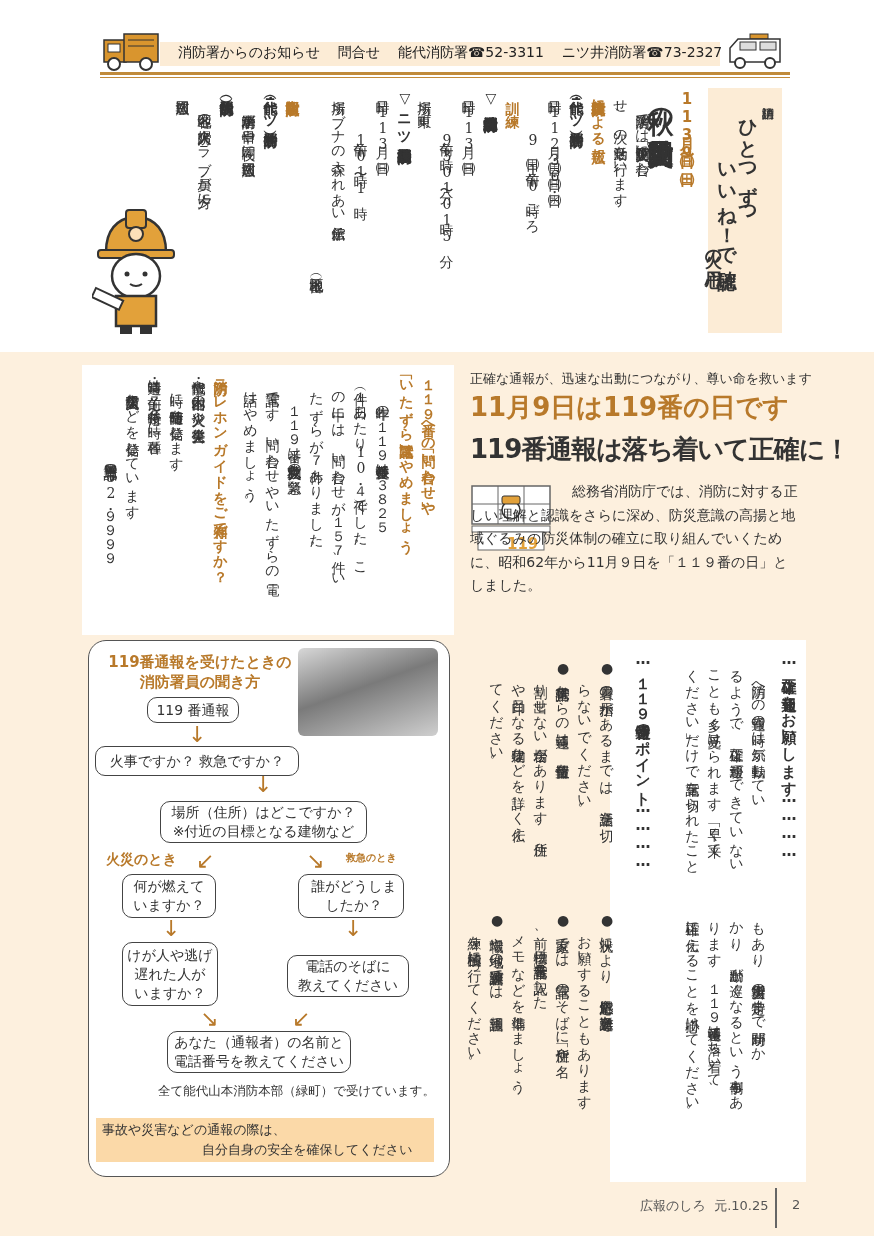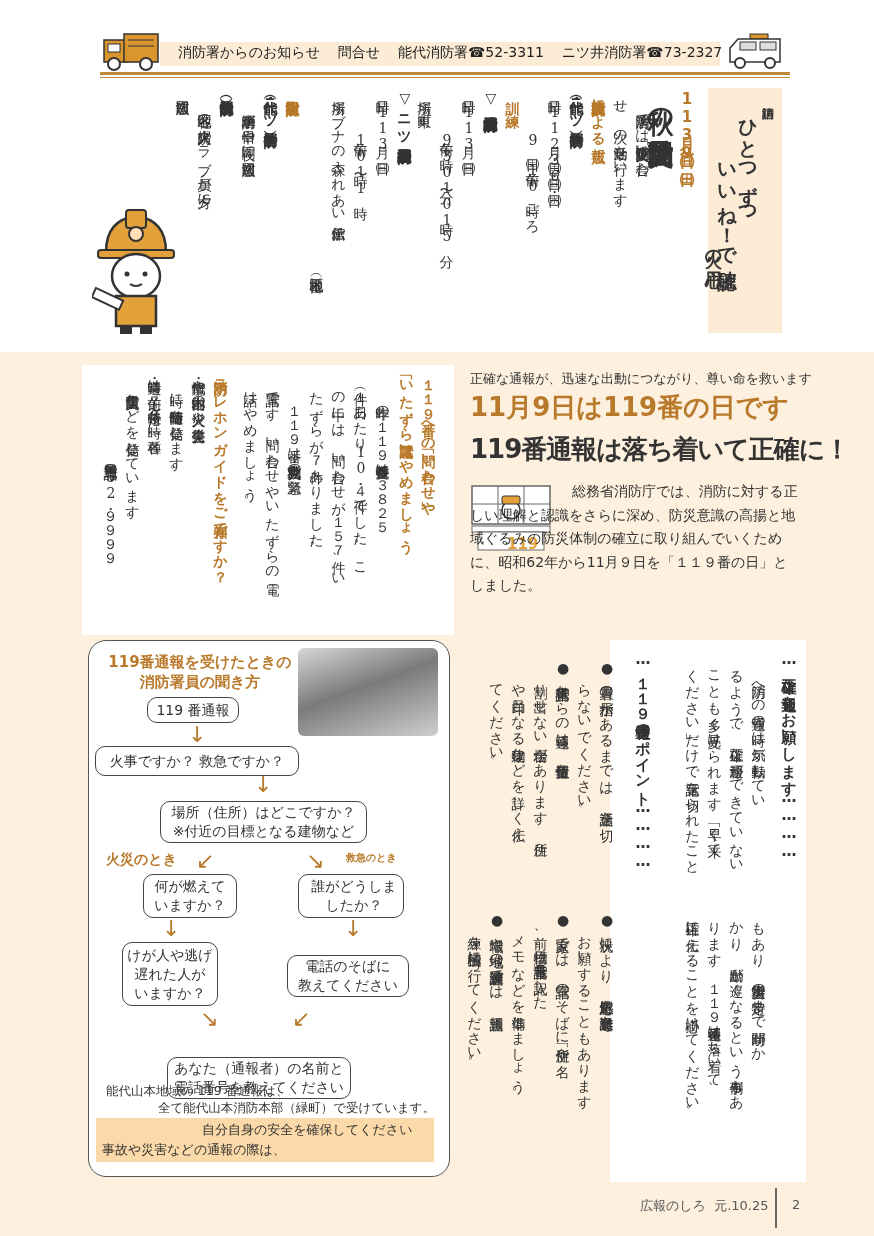--- a/index.html
+++ b/index.html
@@ -166,52 +166,51 @@
   </div>
 <div class="arrow" style="left:254px;top:772px;">↓</div>
 <div class="fbox" style="left:160px;top:801px;width:205px;height:40px;flex-direction:column;">
   <span>場所（住所）はどこですか？</span>
   <span>※付近の目標となる建物など</span>
 </div>
 <div class="sans bold orange" style="position:absolute;left:106px;top:851px;font-size:14px;">火災のとき</div>
 <div class="arrow" style="left:196px;top:848px;">↙</div>
 <div class="arrow" style="left:306px;top:848px;">↘</div>
 <div class="sans bold orange" style="position:absolute;left:346px;top:851px;font-size:10px;">救急のとき</div>
-<div class="fbox" style="left:122px;top:874px;width:92px;height:42px;flex-direction:column;margin-left:21px;">
+<div class="fbox" style="left:122px;top:874px;width:92px;height:42px;flex-direction:column;">
   <span>何が燃えて</span>
   <span>いますか？</span>
 </div>
 <div class="fbox" style="left:298px;top:874px;width:98px;height:42px;flex-direction:column;padding-left:6px;">
   <span>誰がどうしま</span>
   <span>したか？</span>
 </div>
 <div class="arrow" style="left:162px;top:916px;">↓</div>
 <div class="arrow" style="left:344px;top:916px;">↓</div>
 <div class="fbox" style="left:122px;top:942px;width:94px;height:62px;flex-direction:column;">
   <span>けが人や逃げ</span>
   <span>遅れた人が</span>
   <span>いますか？</span>
 </div>
 <div class="fbox" style="left:287px;top:955px;width:120px;height:40px;flex-direction:column;">
   <span>電話のそばに</span>
   <span>教えてください</span>
 </div>
 <div class="arrow" style="left:200px;top:1006px;">↘</div>
 <div class="arrow" style="left:292px;top:1006px;">↙</div>
-<div class="fbox" style="left:167px;top:1031px;width:182px;height:40px;flex-direction:column;margin-top:26px;">
+<div class="fbox" style="left:167px;top:1031px;width:182px;height:40px;flex-direction:column;">
   <span>あなた（通報者）の名前と</span>
   <span>電話番号を教えてください</span>
 </div>
 <div class="sans" style="position:absolute;left:106px;top:1082px;font-size:12.5px;line-height:17px;color:#333;">
-  <div>能代山本地域の 119 番通報は、</div>
   <div style="padding-left:52px;text-align:right;">全て能代山本消防本部（緑町）で受けています。</div>
 </div>
 <div class="sans" style="position:absolute;left:96px;top:1118px;width:338px;height:44px;background:#fbd9a8;font-size:13px;line-height:20px;color:#333;padding:2px 6px;box-sizing:border-box;">
+  <div>事故や災害などの通報の際は、</div>
   <div style="padding-left:100px;">自分自身の安全を確保してください</div>
-  <div>事故や災害などの通報の際は、</div>
 </div>
 
 <div id="right-white"></div>
 <div class="col vt sans bold" style="left:778px;top:650px;font-size:15px;">…正確な通報をお願いします…………</div>
 <div class="col vt" style="left:748px;top:660px;">　消防への通報の時は気が動転してい</div>
 <div class="col vt" style="left:726px;top:660px;">るようで、正確な通報ができていない</div>
 <div class="col vt" style="left:704px;top:660px;">ことも多く見受けられます。「早く来て</div>
 <div class="col vt" style="left:682px;top:660px;">ください」だけで電話を切られたこと</div>
 <div class="col vt" style="left:748px;top:912px;">もあり、災害場所の特定まで時間がか</div>
 <div class="col vt" style="left:726px;top:912px;">かり、出動が遅くなるという事例もあ</div>

